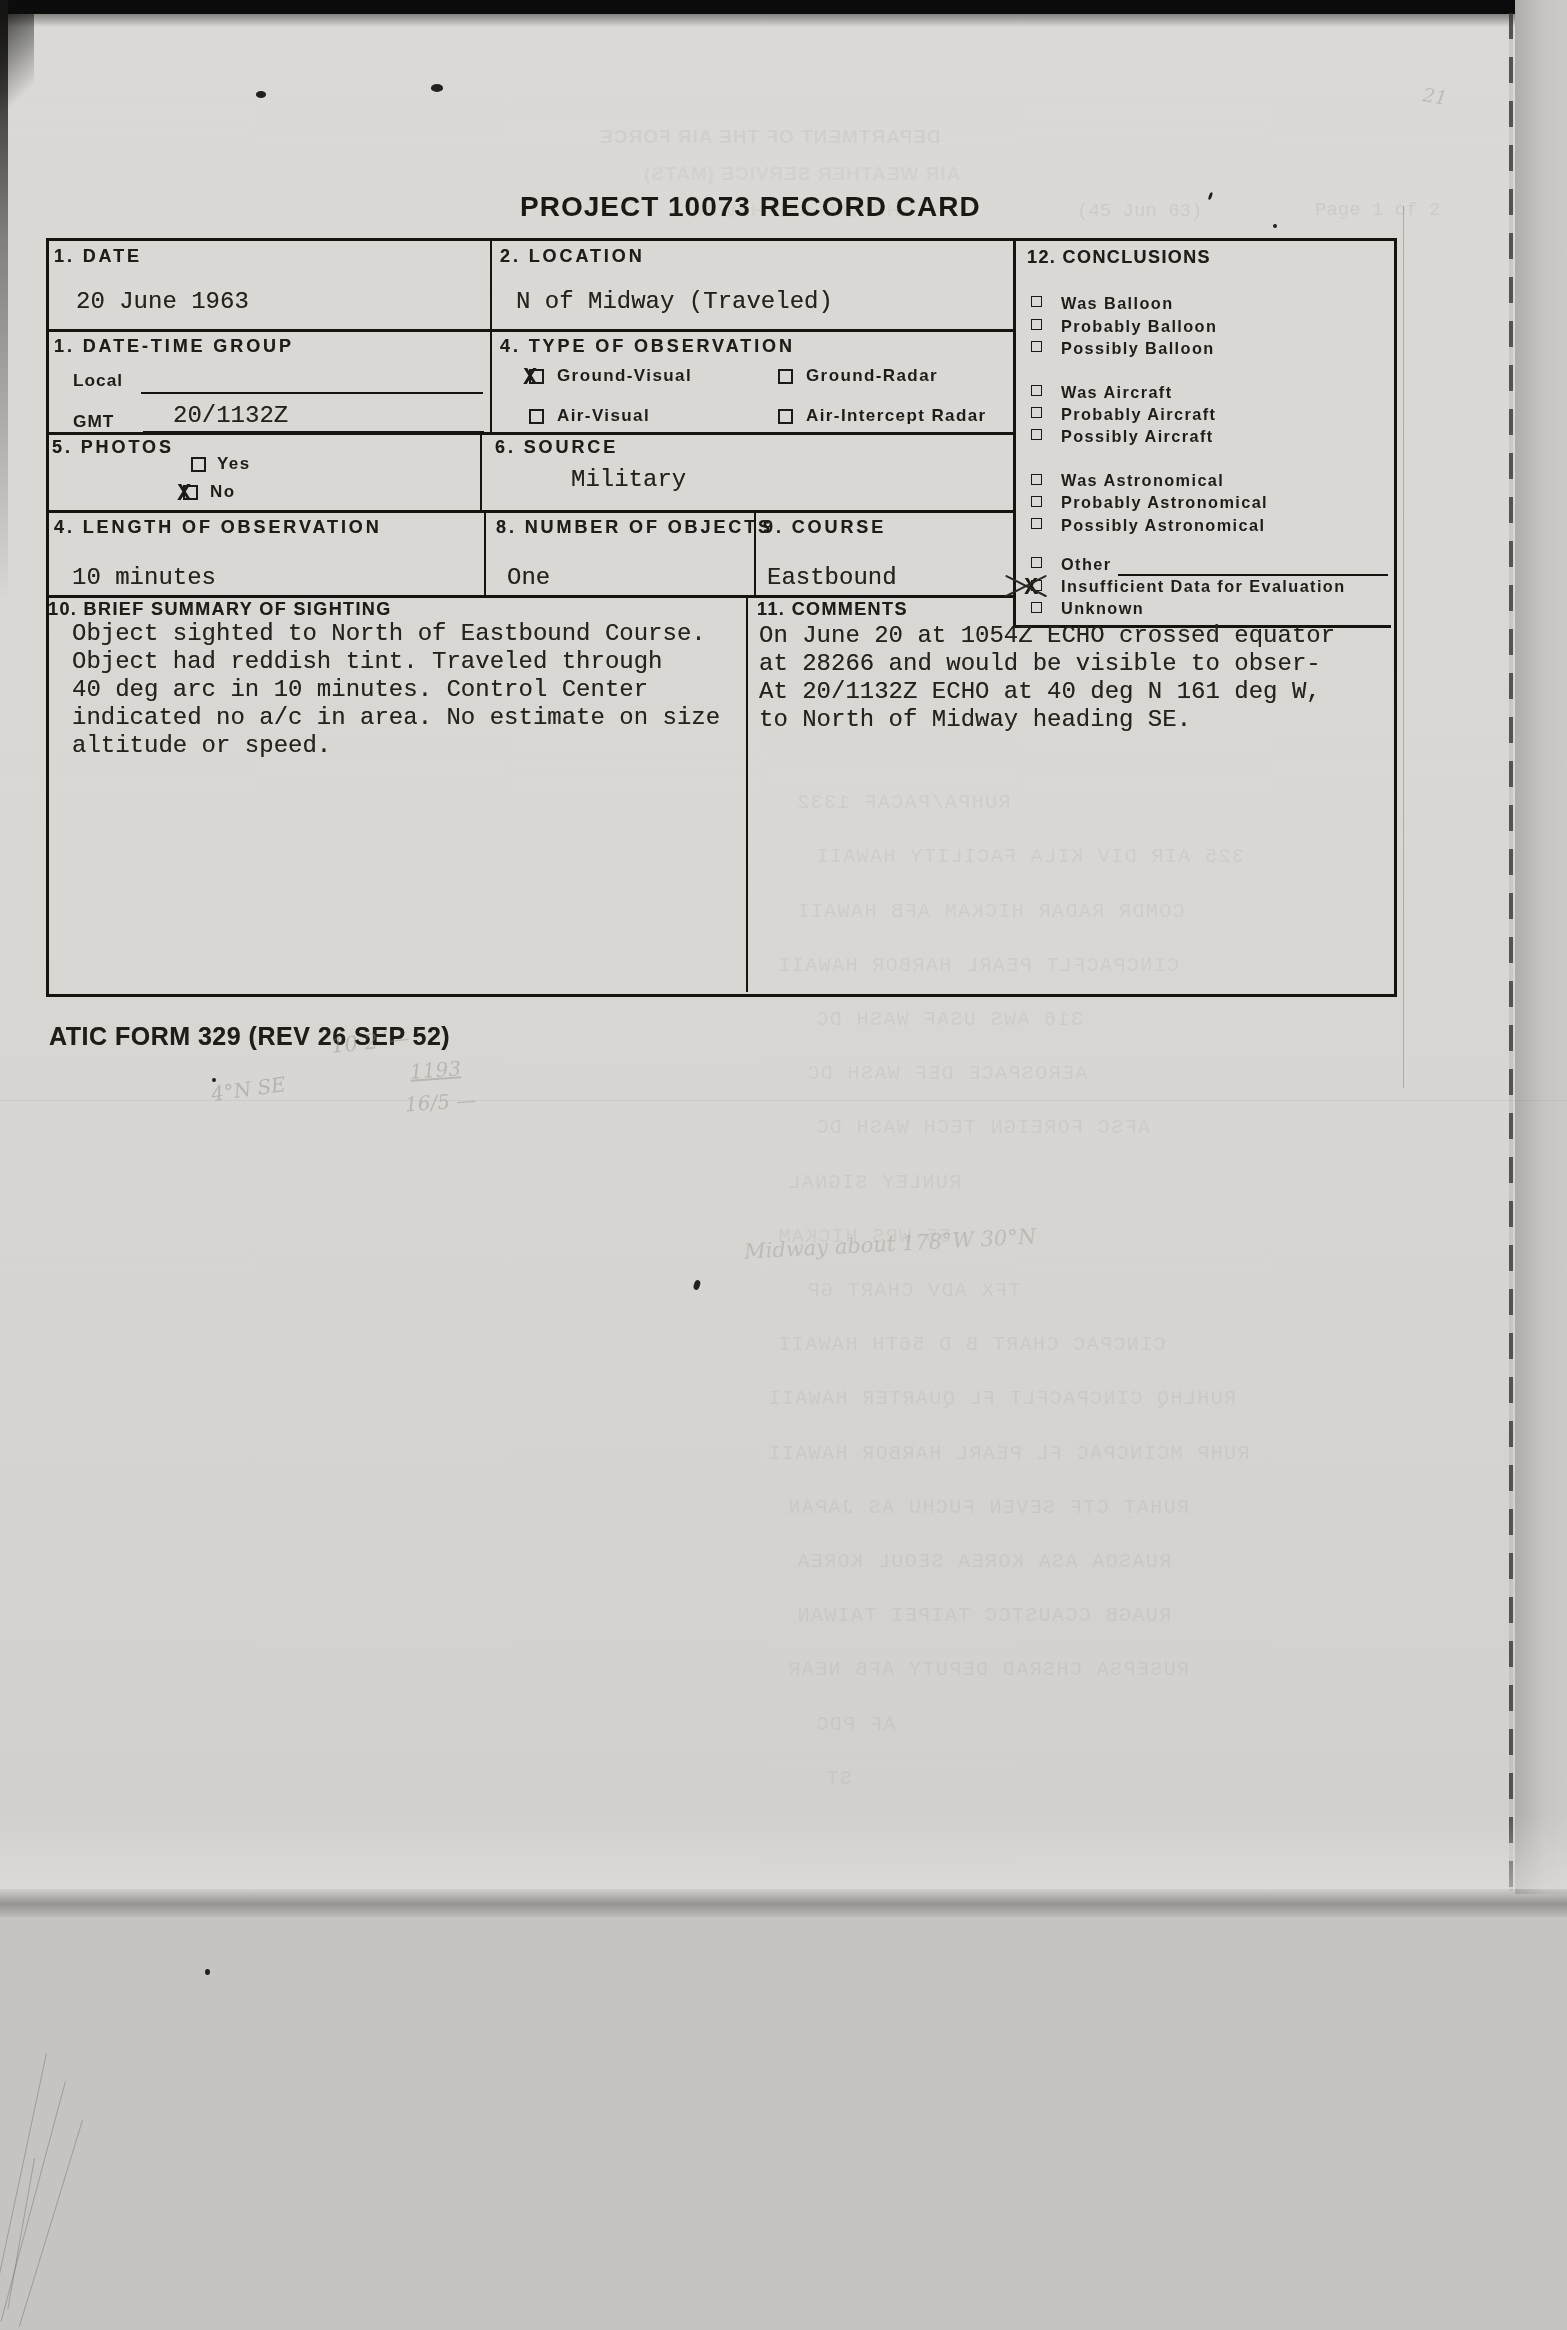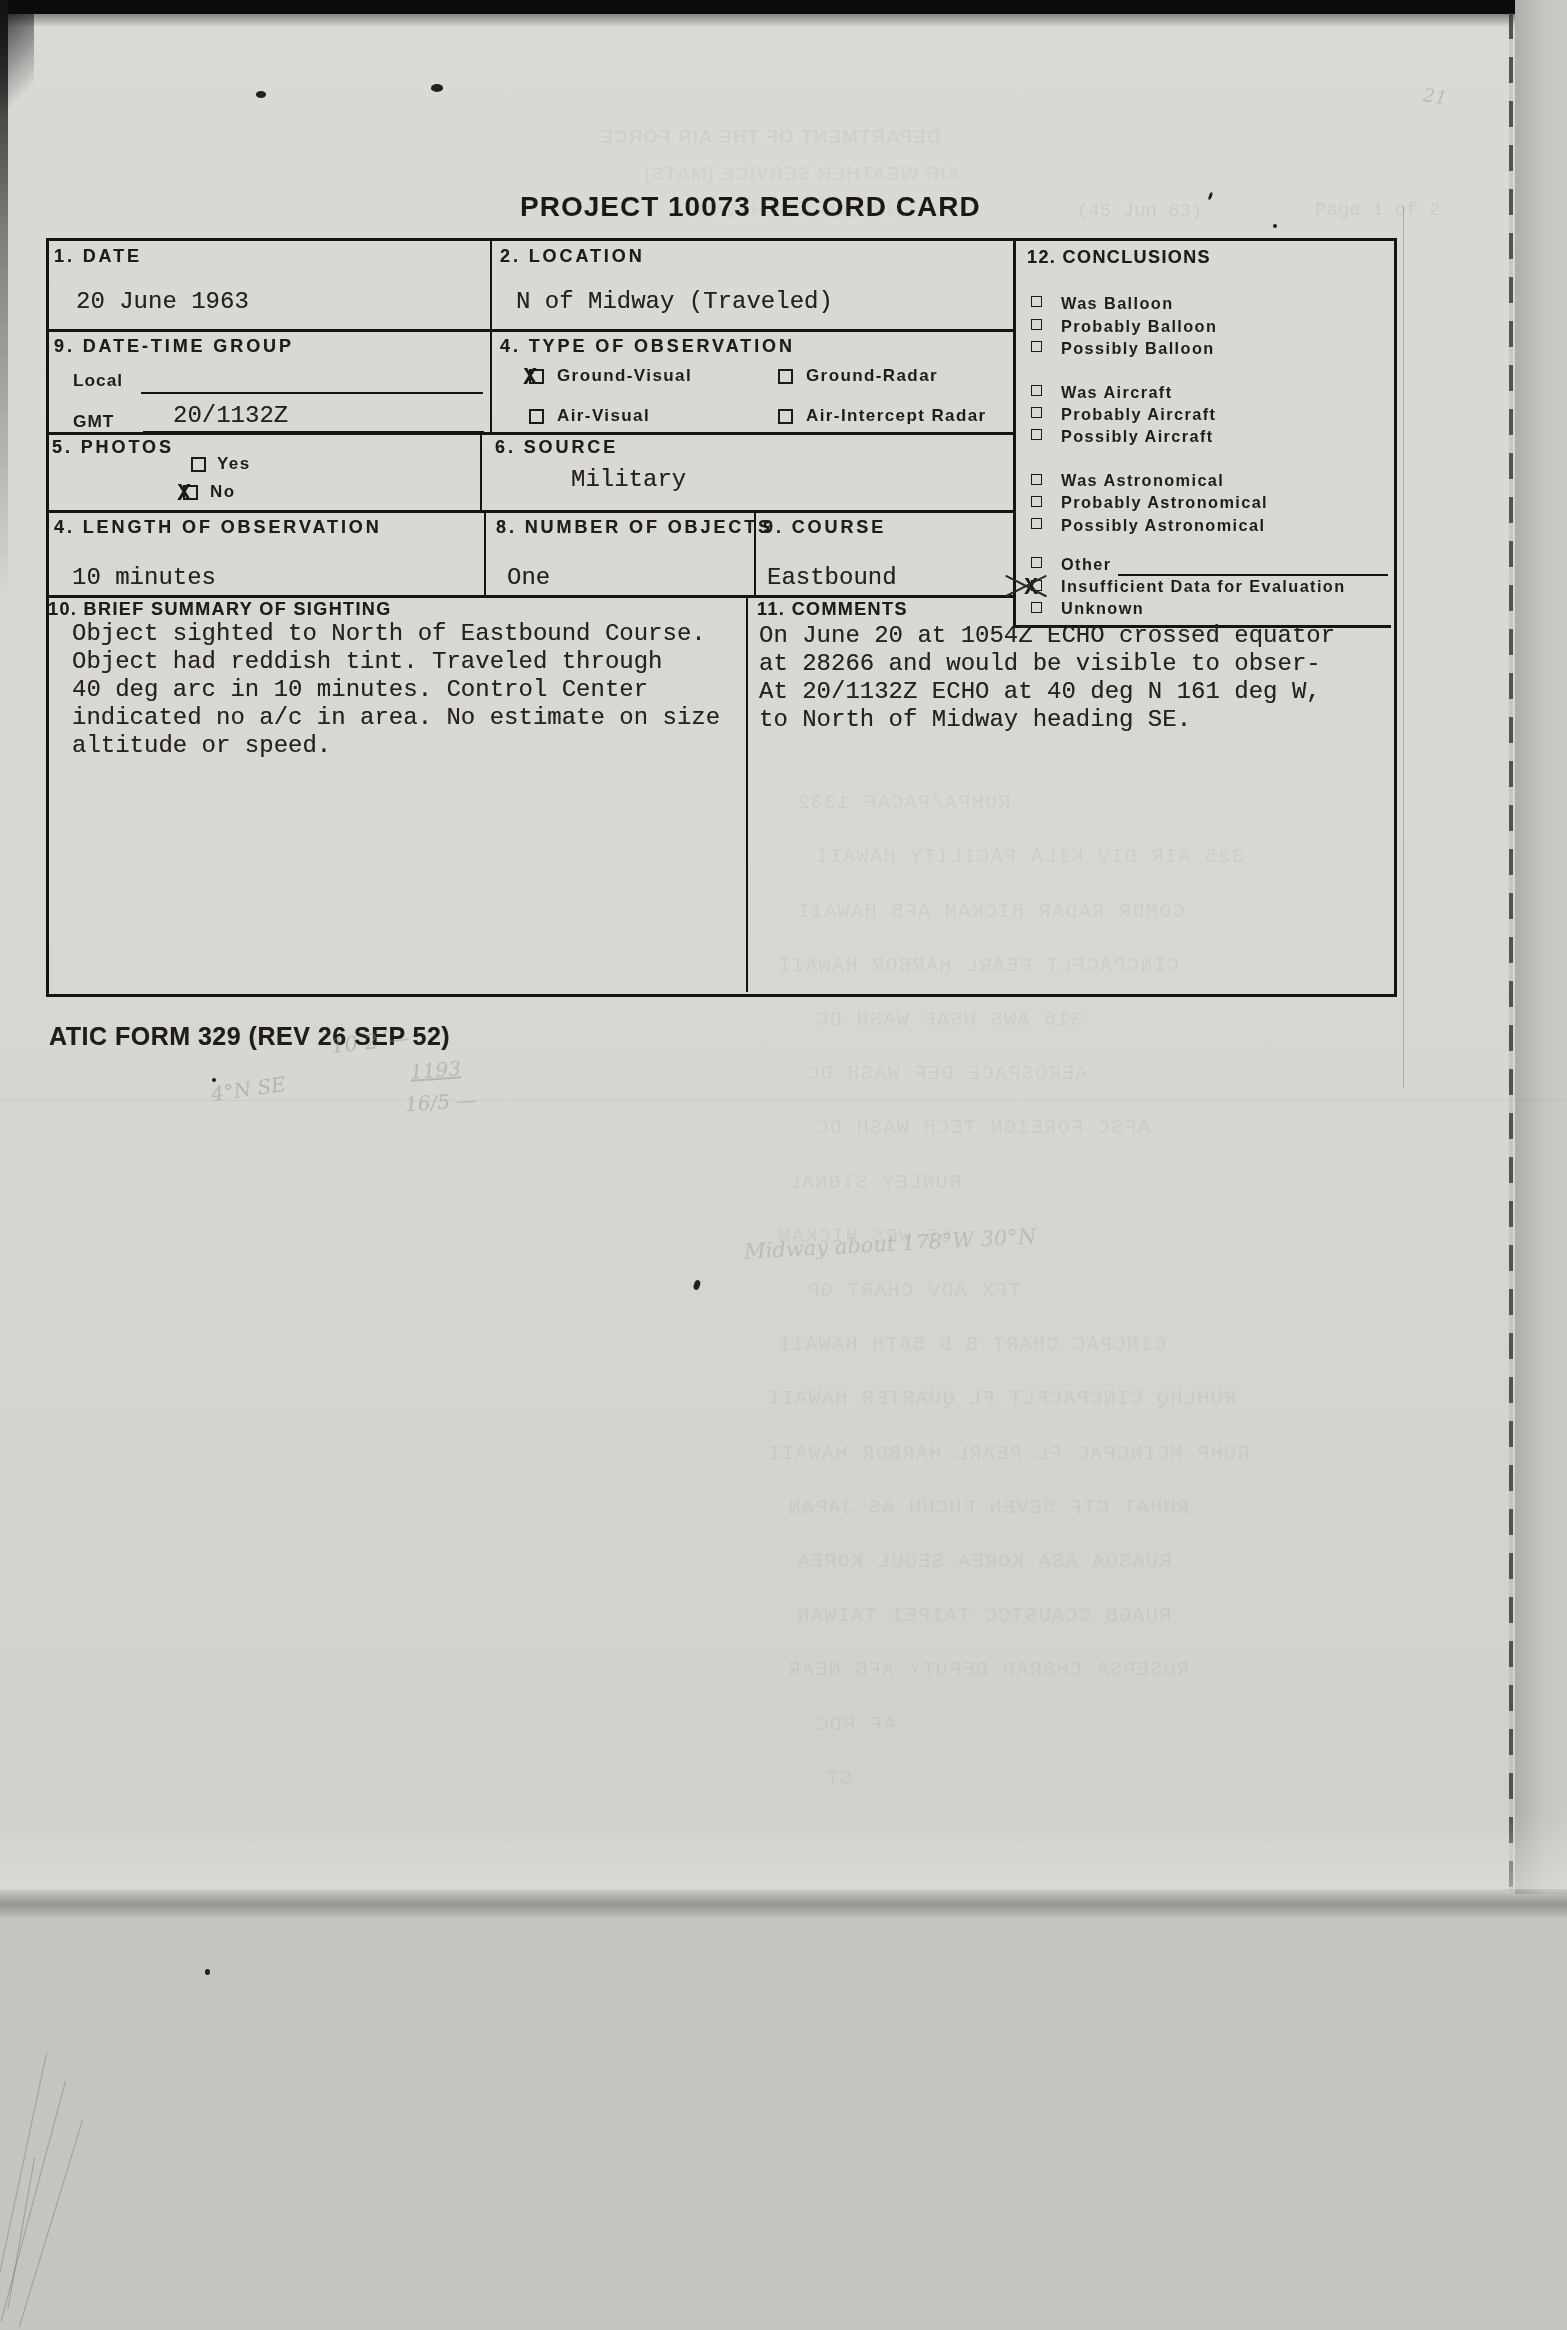--- a/index.html
+++ b/index.html
@@ -91,21 +91,21 @@
   <div class="vline" style="left:754px;top:510px;width:2.4px;height:88px"></div>
   <div class="vline" style="left:746px;top:595px;width:2.4px;height:397px"></div>
   <div class="vline" style="left:1013px;top:238px;width:2.9px;height:389px"></div>
 
   <div class="lbl" style="left:54px;top:246px">1. DATE</div>
   <div class="type" style="left:76px;top:288px">20 June 1963</div>
 
   <div class="lbl" style="left:500px;top:246px">2. LOCATION</div>
   <div class="type" style="left:516px;top:288px">N of Midway (Traveled)</div>
 
-  <div class="lbl" style="left:54px;top:336px">9. DATE-TIME GROUP</div>
+  <div class="lbl" style="left:54px;top:336px">1. DATE-TIME GROUP</div>
   <div class="sublbl" style="left:73px;top:370px">Local</div>
   <div class="rule" style="left:141px;top:392px;width:342px"></div>
   <div class="sublbl" style="left:73px;top:411px">GMT</div>
   <div class="rule" style="left:143px;top:431px;width:341px"></div>
   <div class="type" style="left:173px;top:402px">20/1132Z</div>
 
   <div class="lbl" style="left:500px;top:336px">4. TYPE OF OBSERVATION</div>
   <div class="cb on" style="left:529px;top:369px"></div>
   <div class="optlbl" style="left:557px;top:366px">Ground-Visual</div>
   <div class="cb" style="left:778px;top:369px"></div>

